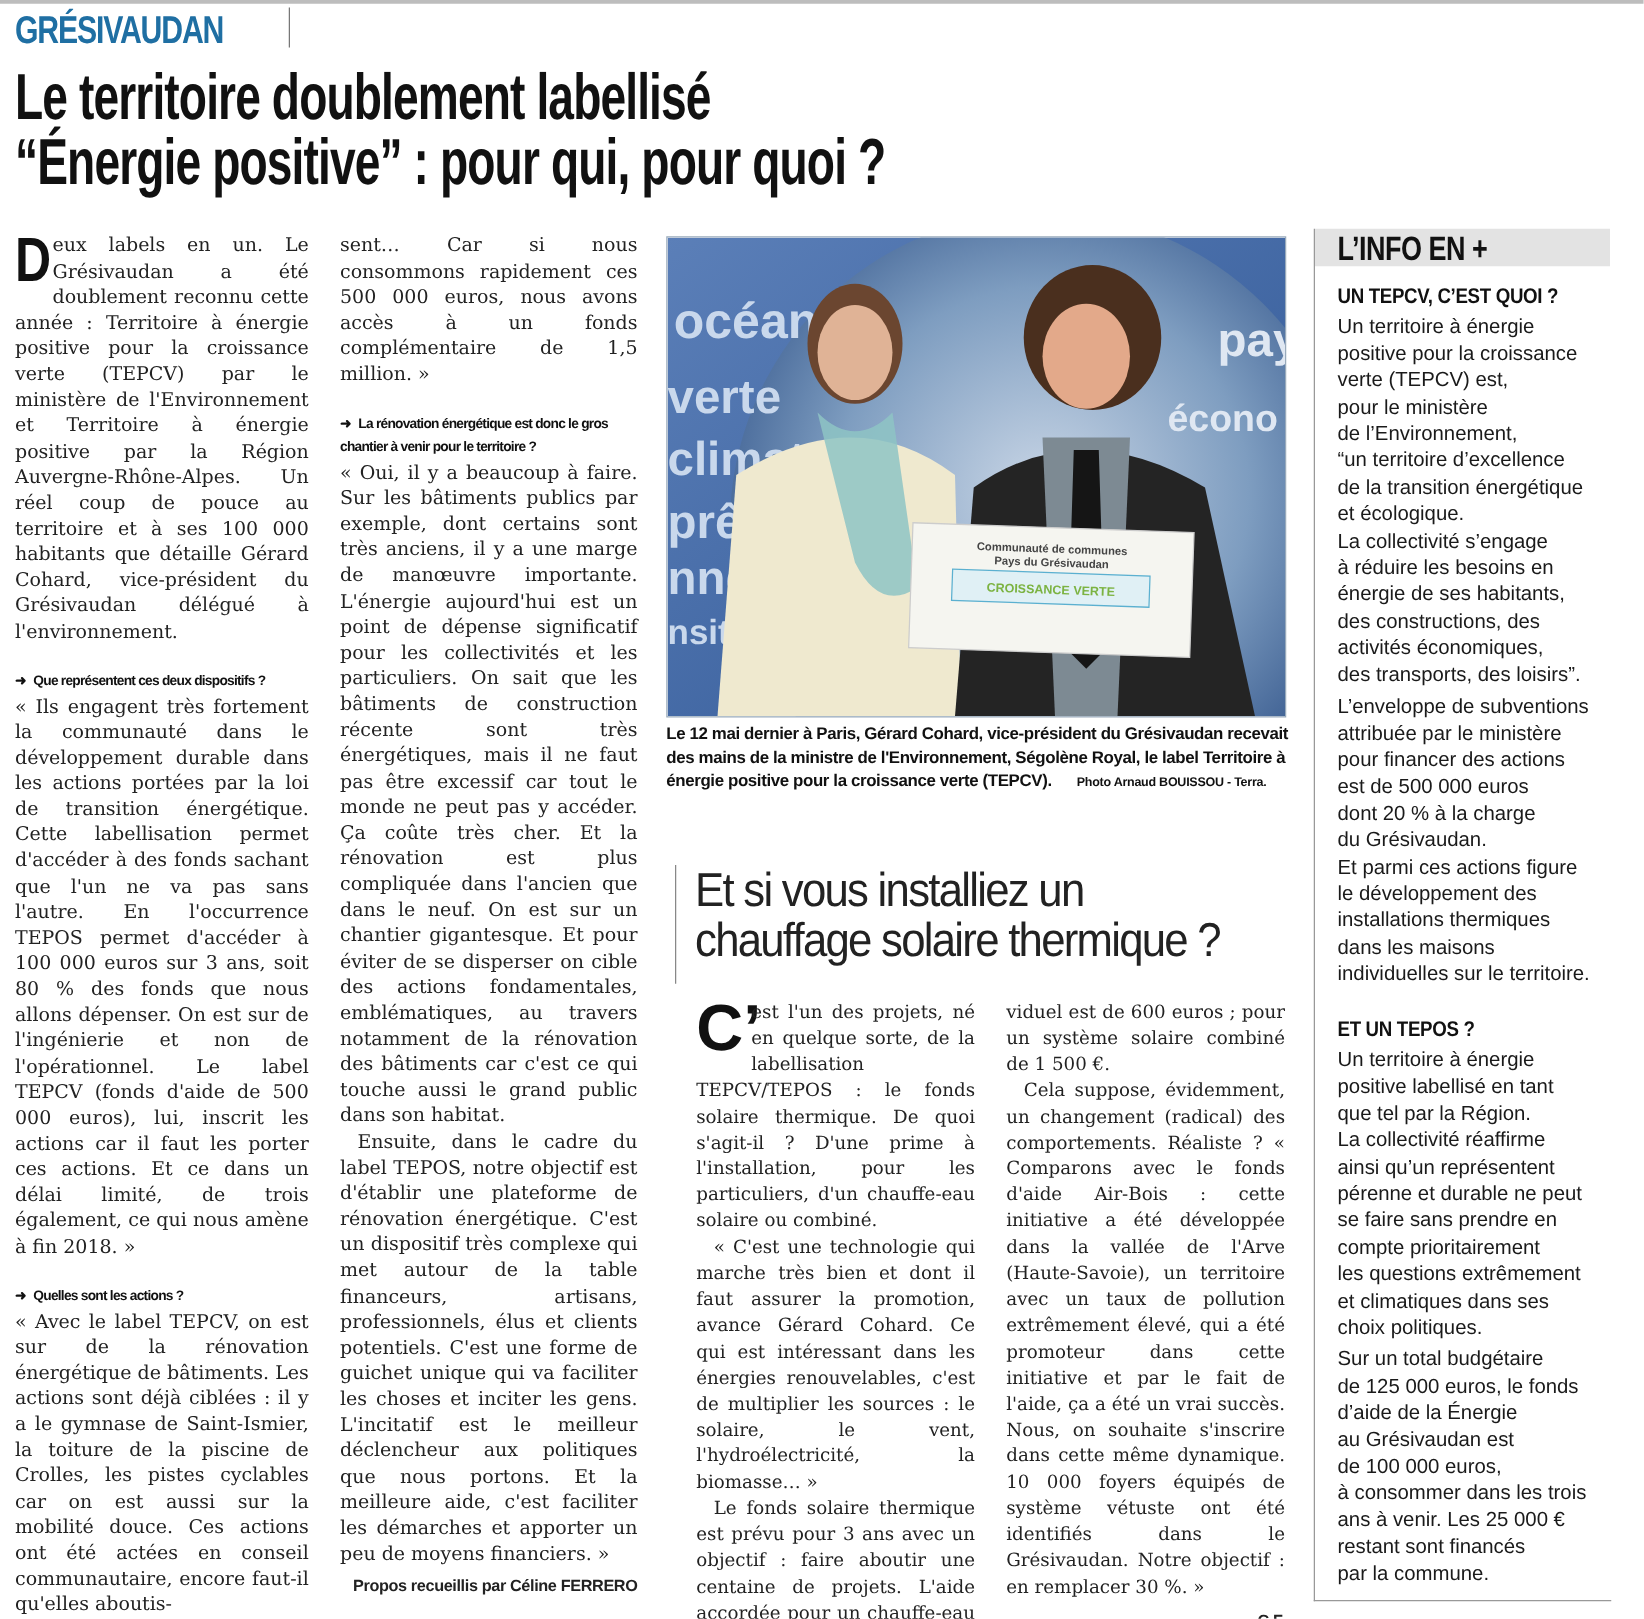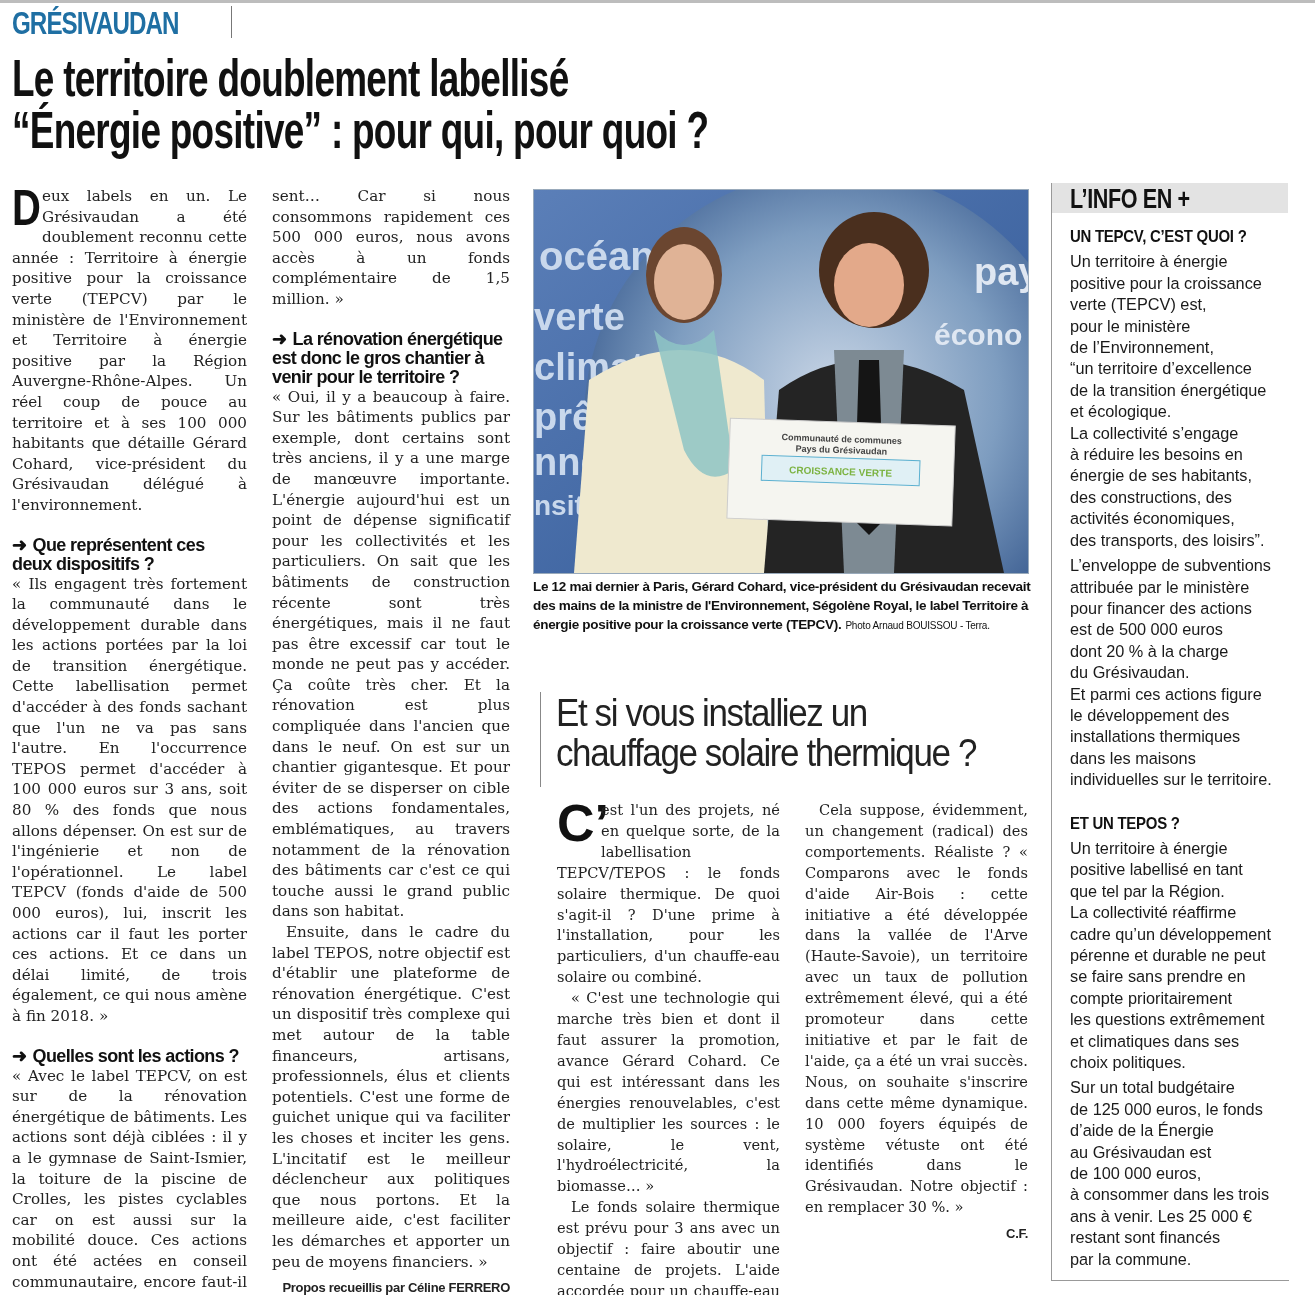--- a/index.html
+++ b/index.html
@@ -6,27 +6,27 @@
   body { width: 1315px; height: 1295px; position: relative; overflow: hidden; color: #1a1a1a; }
   .topbar { position: absolute; left: 0; top: 0; width: 1315px; height: 3px; background: #bdbdbd; }
   .rubric { position: absolute; left: 12px; top: 6px; font-family: "Liberation Sans", sans-serif; font-weight: bold; font-size: 31px; letter-spacing: -1.2px; color: #1f6fa3; transform: scaleX(0.78); transform-origin: left top; line-height: 36px; }
   .rubric-sep { position: absolute; left: 231px; top: 6px; width: 1px; height: 32px; background: #777; }
   .headline { position: absolute; left: 12px; top: 52px; font-family: "Liberation Sans", sans-serif; font-weight: bold; font-size: 52px; line-height: 52px; letter-spacing: -1px; color: #111; transform: scaleX(0.71); transform-origin: left top; white-space: nowrap; }
   .col { position: absolute; font-family: "DejaVu Serif", serif; font-size: 15.2px; line-height: 20.6px; color: #222; text-align: justify; }
   .col p { margin: 0; }
   .col .indent { text-indent: 14px; }
   .col1 { left: 12px; top: 186px; width: 235px; }
   .col2 { left: 272px; top: 186px; width: 238px; }
-  .q { font-family: "Liberation Sans", sans-serif; font-weight: bold; font-size: 18px; line-height: 19px; letter-spacing: -0.6px; color: #111; margin: 20px 0 0 0; text-align: left; }
+  .q { font-family: "Liberation Sans", sans-serif; font-weight: bold; font-size: 11px; line-height: 19px; letter-spacing: -0.6px; color: #111; margin: 20px 0 0 0; text-align: left; }
   .arrow { display: inline-block; margin-right: 6px; }
   .dropcap { float: left; font-family: "Liberation Sans", sans-serif; font-weight: bold; font-size: 50px; line-height: 40px; margin: 2px 4px 0 0; color: #111; transform: scaleX(0.8); transform-origin: left top; width: 26px; }
   .byline { font-family: "Liberation Sans", sans-serif; font-weight: bold; font-size: 13px; text-align: right; letter-spacing: -0.3px; margin-top: 6px; }
   .photo { position: absolute; left: 533px; top: 189px; width: 494px; height: 383px; overflow: hidden; border: 1px solid #9ab; }
   .caption { position: absolute; left: 533px; top: 577px; width: 505px; font-family: "Liberation Sans", sans-serif; font-weight: bold; font-size: 13.5px; line-height: 19px; letter-spacing: -0.3px; color: #111; }
-  .caption .credit { font-weight: normal; font-size: 10px; letter-spacing: -0.2px; margin-left: 4px; }
+  .caption .credit { font-weight: bold; font-size: 10px; letter-spacing: -0.2px; margin-left: 20px; }
   .kicker-sep { position: absolute; left: 540px; top: 692px; width: 1px; height: 95px; background: #888; }
   .kicker-title { position: absolute; left: 556px; top: 693px; font-family: "Liberation Sans", sans-serif; font-size: 38px; line-height: 40px; letter-spacing: -1.5px; color: #222; transform: scaleX(0.92); transform-origin: left top; white-space: nowrap; }
   .col3 { left: 557px; top: 800px; width: 223px; font-size: 14.6px; line-height: 20.9px; }
   .col4 { left: 805px; top: 800px; width: 223px; font-size: 14.6px; line-height: 20.9px; }
   .dropcap2 { float: left; font-family: "Liberation Sans", sans-serif; font-weight: bold; font-size: 52px; line-height: 40px; margin: 3px 4px 0 0; color: #111; width: 40px; }
   .sidebar { position: absolute; left: 1051px; top: 183px; width: 237px; height: 1097px; border-left: 1px solid #999; border-bottom: 1px solid #999; }
   .sb-head { position: absolute; left: 1052px; top: 183px; width: 236px; height: 30px; background: #e3e3e3; }
   .sb-head-label { position: absolute; left: 1070px; top: 184px; font-family: "Liberation Sans", sans-serif; font-weight: bold; font-size: 27px; line-height: 30px; letter-spacing: -0.5px; color: #111; transform: scaleX(0.8); transform-origin: left top; white-space: nowrap; }
   .sb-body { position: absolute; left: 1070px; top: 226px; width: 225px; font-family: "Liberation Sans", sans-serif; font-size: 16.3px; line-height: 21.4px; color: #1a1a1a; }
   .sb-body .sb-q { font-weight: bold; font-size: 17px; letter-spacing: -0.3px; color: #111; transform: scaleX(0.88); transform-origin: left top; white-space: nowrap; margin-bottom: 4px; }
@@ -117,20 +117,21 @@
   <div>chauffage solaire thermique ?</div>
 </div>
 
 <div class="col col3">
   <p><span class="dropcap2">C’</span><span>est l'un des projets, né en quelque sorte, de la labellisation TEPCV/TEPOS : le fonds solaire thermique. De quoi s'agit-il ? D'une prime à l'installation, pour les particuliers, d'un chauffe-eau solaire ou combiné.</span></p>
   <p class="indent">« C'est une technologie qui marche très bien et dont il faut assurer la promotion, avance Gérard Cohard. Ce qui est intéressant dans les énergies renouvelables, c'est de multiplier les sources : le solaire, le vent, l'hydroélectricité, la biomasse… »</p>
   <p class="indent">Le fonds solaire thermique est prévu pour 3 ans avec un objectif : faire aboutir une centaine de projets. L'aide accordée pour un chauffe-eau solaire thermique indi-</p>
 </div>
 
 <div class="col col4">
+  <p>viduel est de 600 euros ; pour un système solaire combiné de 1 500 €.</p>
   <p class="indent">Cela suppose, évidemment, un changement (radical) des comportements. Réaliste ? « Comparons avec le fonds d'aide Air-Bois : cette initiative a été développée dans la vallée de l'Arve (Haute-Savoie), un territoire avec un taux de pollution extrêmement élevé, qui a été promoteur dans cette initiative et par le fait de l'aide, ça a été un vrai succès. Nous, on souhaite s'inscrire dans cette même dynamique. 10 000 foyers équipés de système vétuste ont été identifiés dans le Grésivaudan. Notre objectif : en remplacer 30 %. »</p>
   <div class="byline">C.F.</div>
 </div>
 
 <div class="sidebar"></div>
 <div class="sb-head"></div>
 <div class="sb-head-label">L’INFO EN +</div>
 
 <div class="sb-body">
   <div class="sb-q">UN TEPCV, C’EST QUOI ?</div>
@@ -164,21 +165,21 @@
       <span class="line">dans les maisons</span>
       <span class="line">individuelles sur le territoire.</span>
     </div>
   <div class="biggap"></div>
   <div class="sb-q">ET UN TEPOS ?</div>
   <div id="s2">
       <span class="line">Un territoire à énergie</span>
       <span class="line">positive labellisé en tant</span>
       <span class="line">que tel par la Région.</span>
       <span class="line">La collectivité réaffirme</span>
-      <span class="line">cadre qu’un développement</span>
+      <span class="line">ainsi qu’un représentent</span>
       <span class="line">pérenne et durable ne peut</span>
       <span class="line">se faire sans prendre en</span>
       <span class="line">compte prioritairement</span>
       <span class="line">les questions extrêmement</span>
       <span class="line">et climatiques dans ses</span>
       <span class="line">choix politiques.</span>
     </div>
   <div class="gap"></div>
   <div id="s2b">
       <span class="line">Sur un total budgétaire</span>

